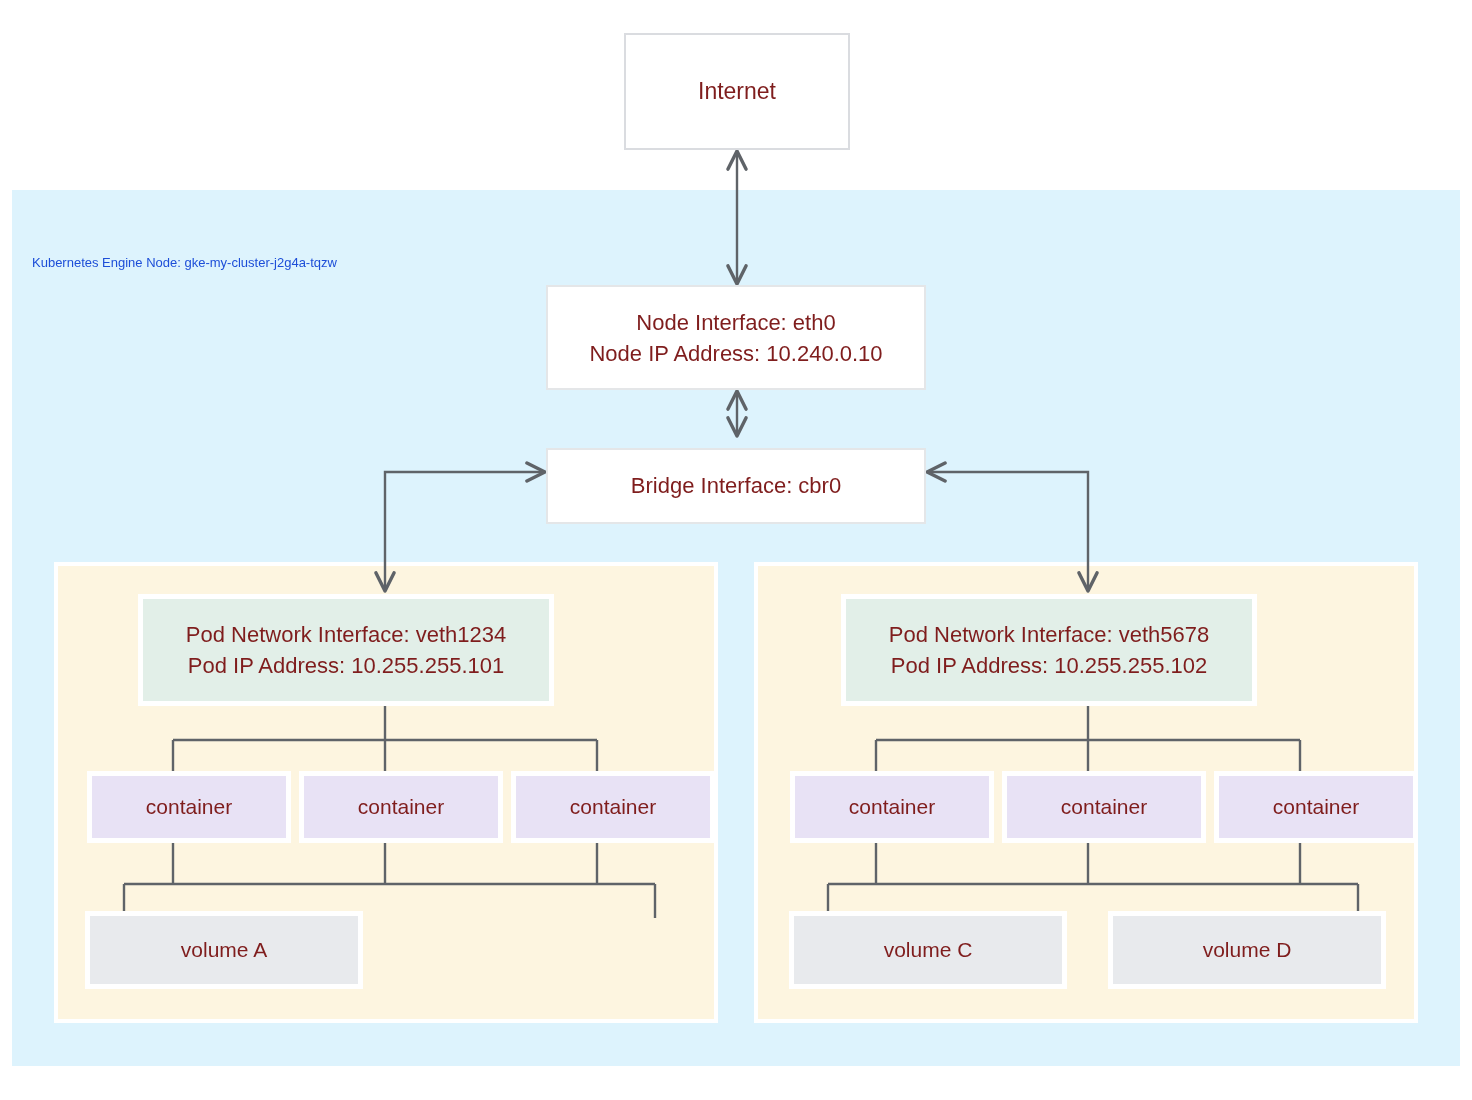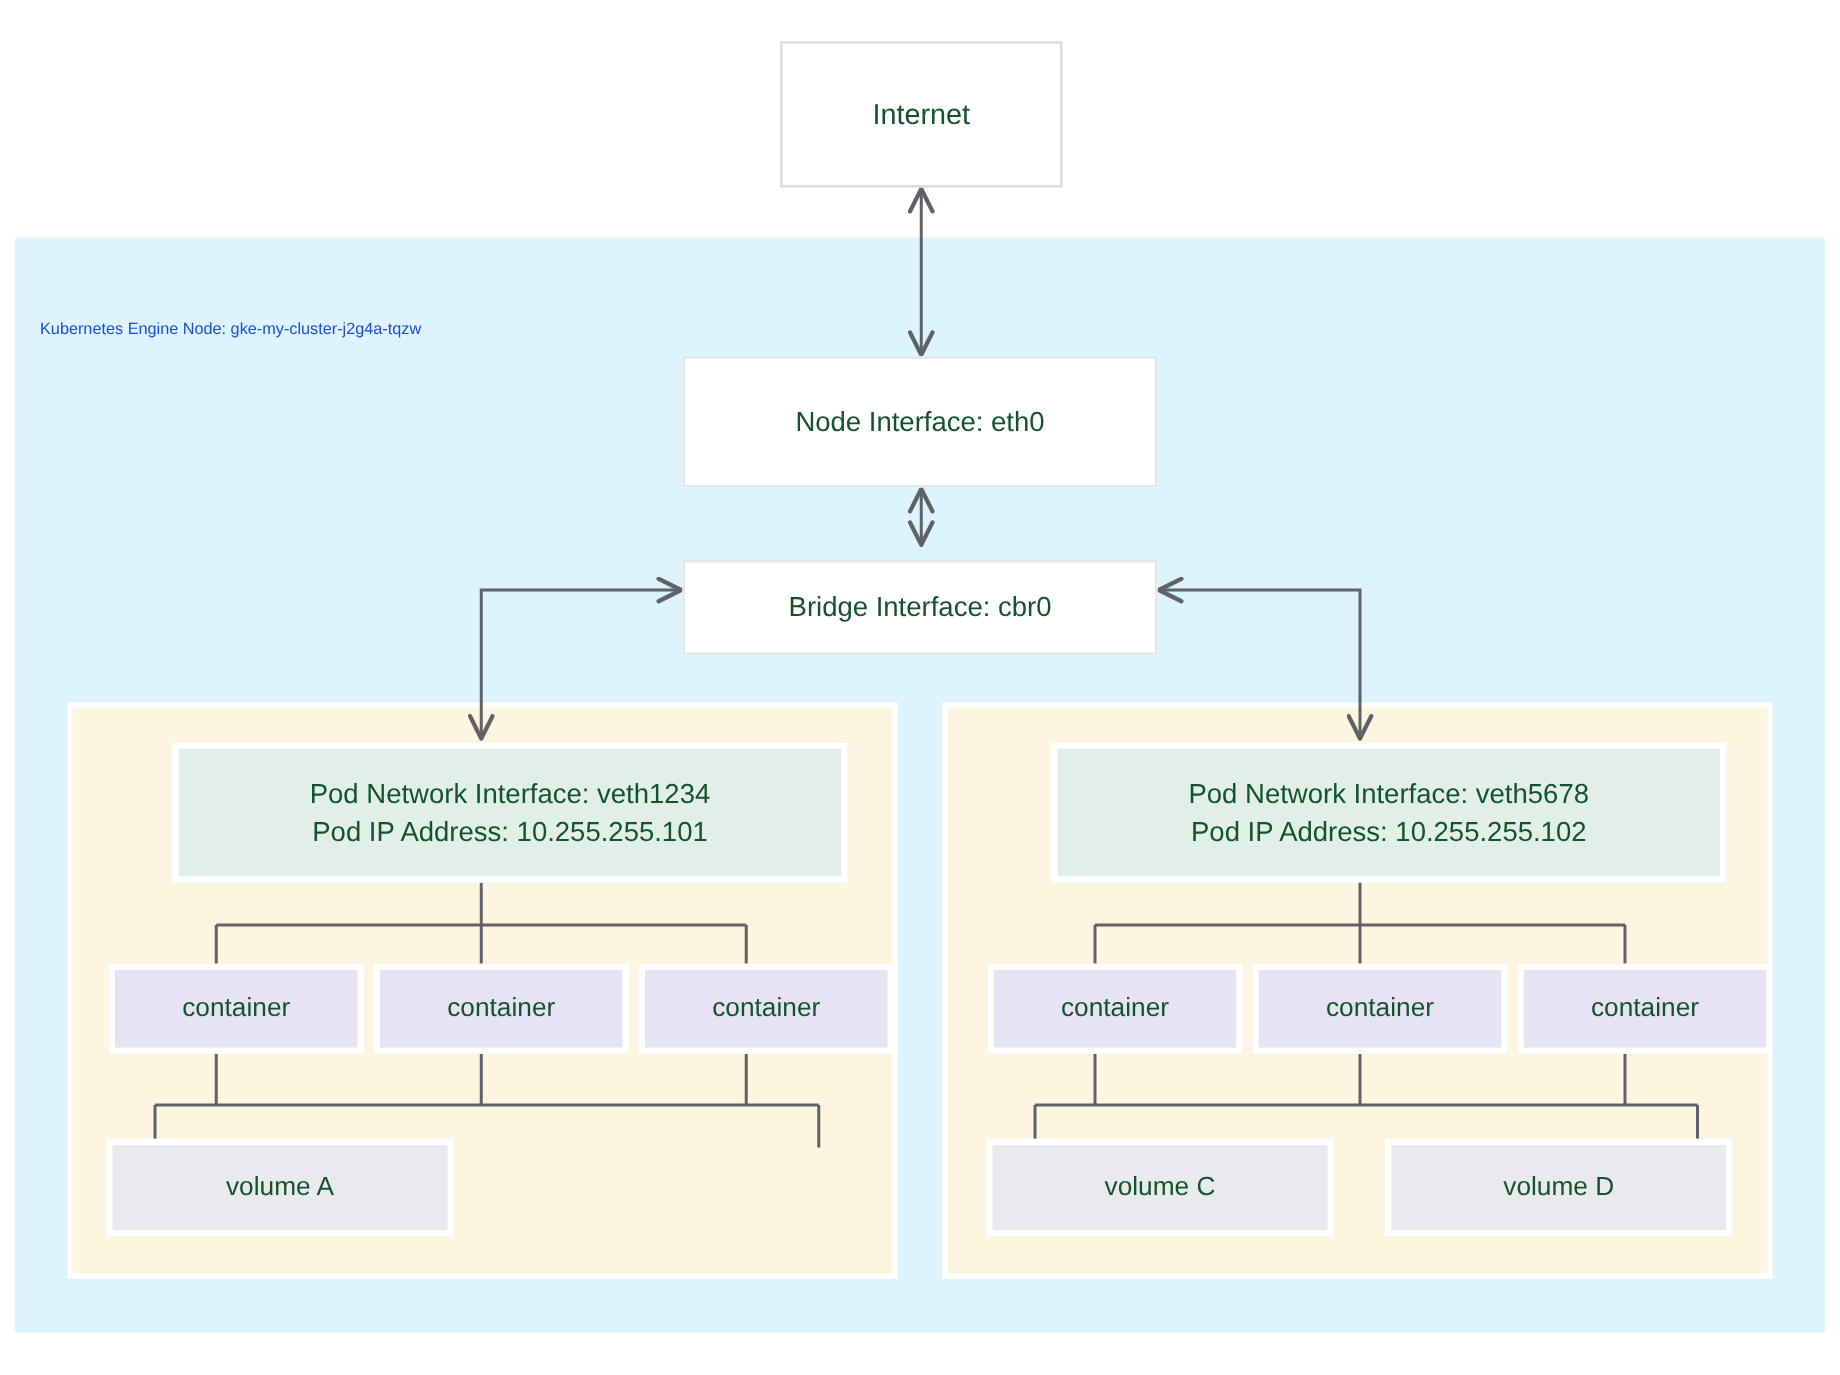--- a/index.html
+++ b/index.html
@@ -20,21 +20,21 @@
   }
   
   .box {
     position: absolute;
     box-sizing: border-box;
     display: flex;
     flex-direction: column;
     align-items: center;
     justify-content: center;
     text-align: center;
-    color: #14532d;
+    color: #7f1d1d;
     z-index: 5;
   }
   .box .line {
     display: block;
     white-space: nowrap;
   }
 
   
   #internet {
     left: 624px;
@@ -103,21 +103,21 @@
   #pod-group-right { left: 754px; top: 562px; width: 664px; height: 461px; }
 
   
   .pod-iface {
     background: #e2efe8;
     border: 5px solid #ffffff;
     font-size: 22px;
     line-height: 31px;
     height: 112px;
     top: 594px;
-    width: 540px;
+    width: 416px;
   }
   #pod-iface-left  { left: 138px; }
   #pod-iface-right { left: 841px; }
 
   
   .container-box {
     background: #e8e2f5;
     border: 5px solid #ffffff;
     font-size: 21px;
     width: 204px;
@@ -200,20 +200,21 @@
     <path class="wire" d="M 828 884 L 828 918"></path>
     <path class="wire" d="M 1358 884 L 1358 918"></path>
   </svg>
 
   <div class="box" id="internet">
     <span class="line">Internet</span>
   </div>
 
   <div class="box" id="node-iface">
     <span class="line">Node Interface: eth0</span>
+    <span class="line">Node IP Address: 10.240.0.10</span>
   </div>
 
   <div class="box" id="bridge">
     <span class="line">Bridge Interface: cbr0</span>
   </div>
 
   <div class="box pod-iface" id="pod-iface-left">
     <span class="line">Pod Network Interface: veth1234</span>
     <span class="line">Pod IP Address: 10.255.255.101</span>
   </div>

